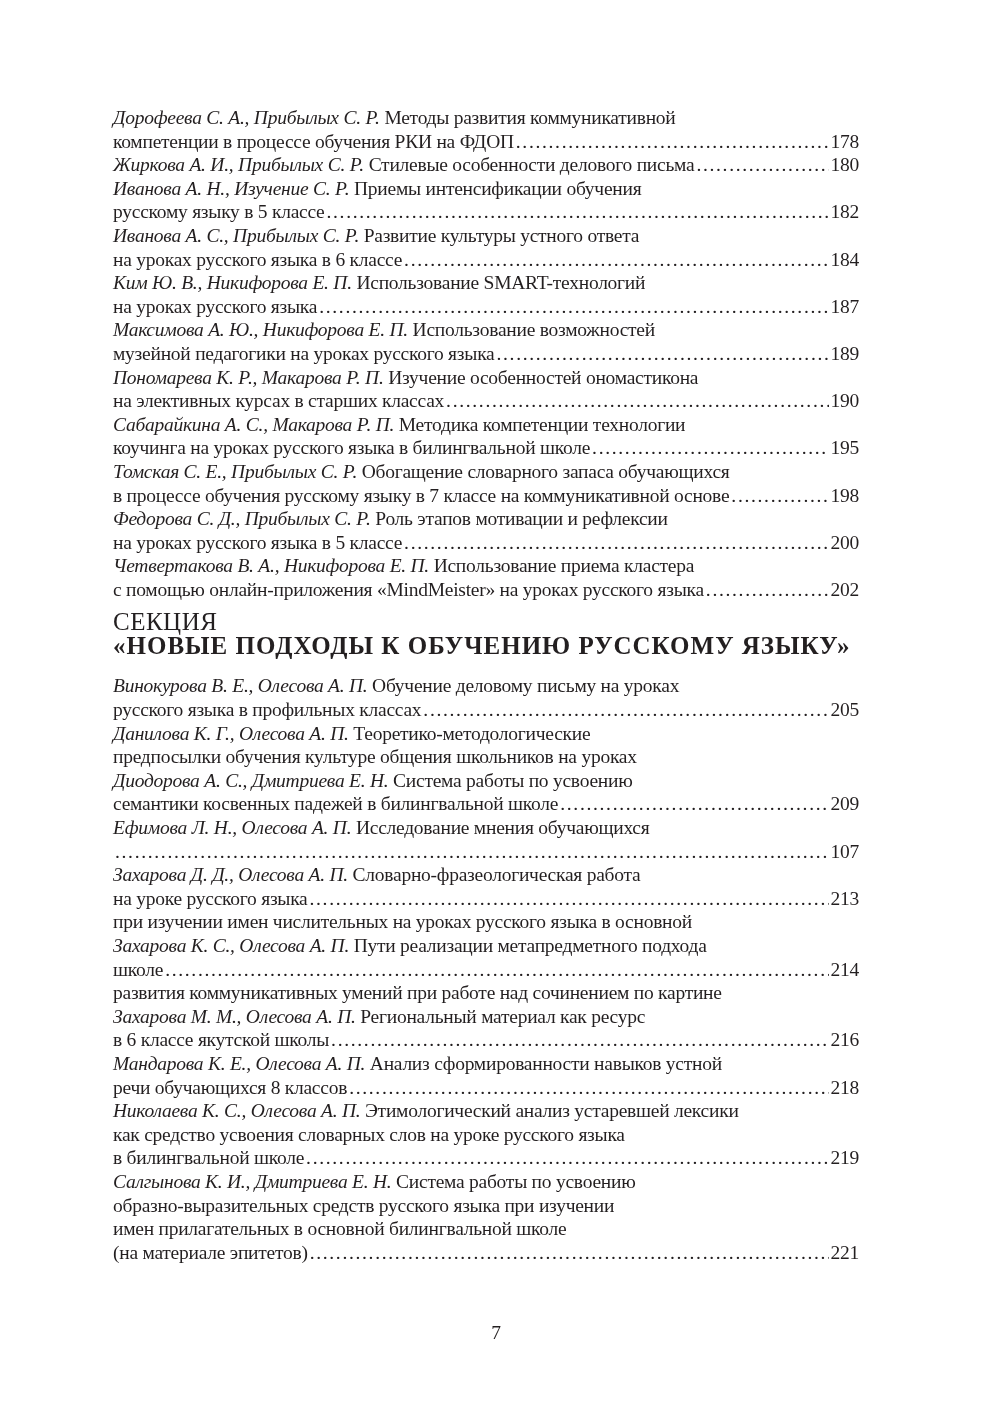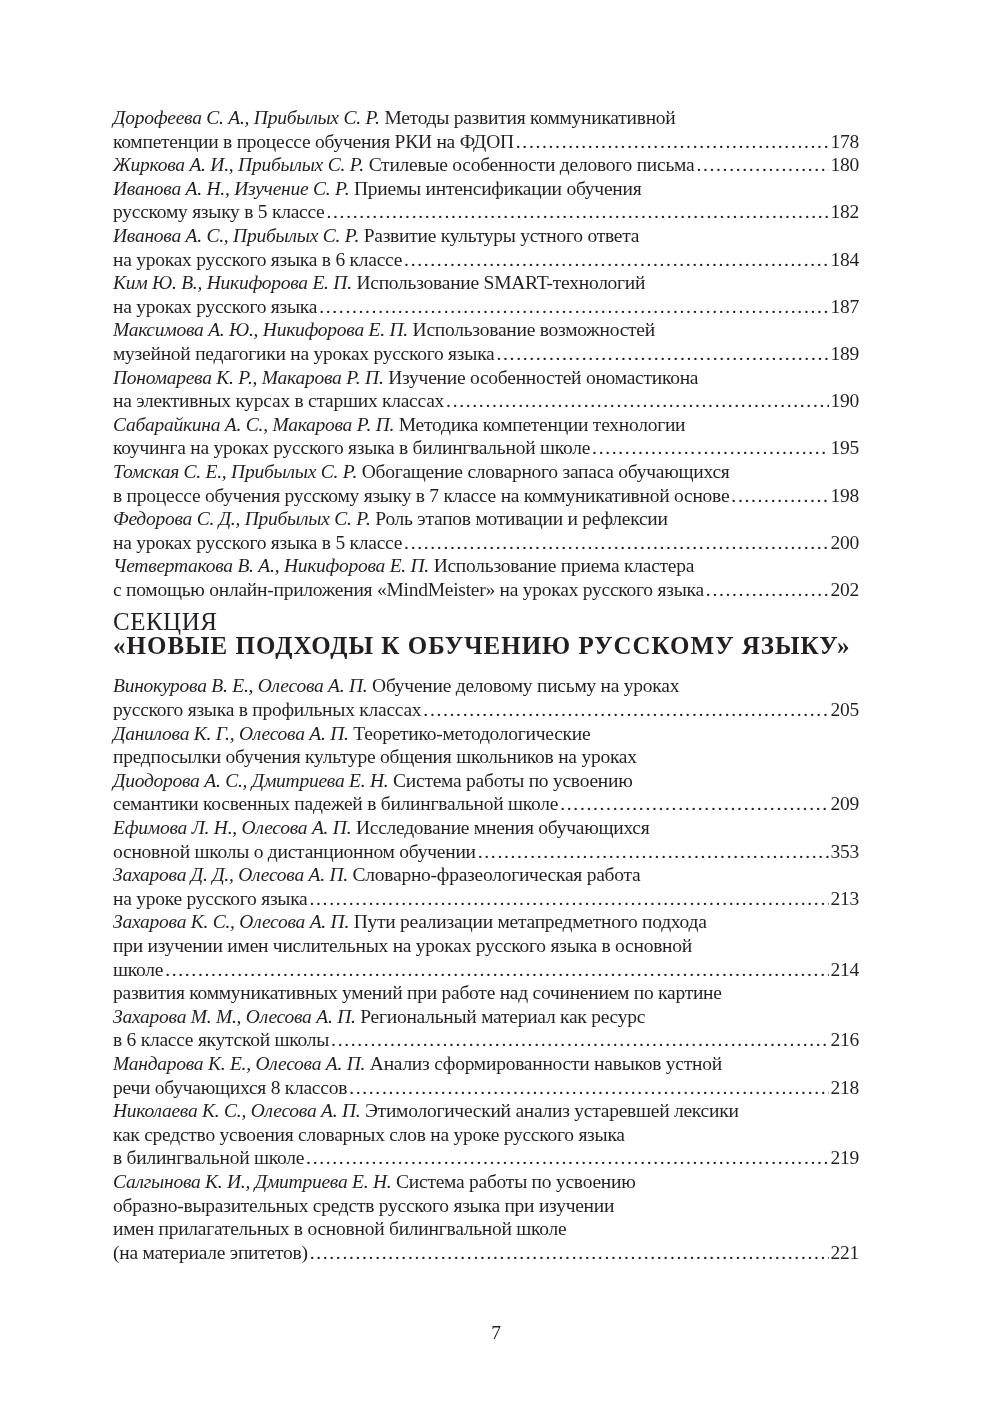--- a/index.html
+++ b/index.html
@@ -161,41 +161,40 @@
           <span class="txt"><span>семантики косвенных падежей в билингвальной школе</span></span>
           <span class="dots"></span>
           <span class="pg">209</span>
         </div>
       </div>
       <div>
         <div class="line">
           <span class="txt"><span class="authors">Ефимова Л. Н., Олесова А. П.</span> <span>Исследование мнения обучающихся</span></span>
         </div>
         <div class="line">
-          <span class="txt"><span>основной школы о дистанционном обучении</span></span>
-          <span class="dots"></span>
-          <span class="pg">353</span>
+          <span class="dots"></span>
+          <span class="pg">107</span>
         </div>
       </div>
       <div>
         <div class="line">
           <span class="txt"><span class="authors">Захарова Д. Д., Олесова А. П.</span> <span>Словарно-фразеологическая работа</span></span>
         </div>
         <div class="line">
           <span class="txt"><span>на уроке русского языка</span></span>
           <span class="dots"></span>
           <span class="pg">213</span>
         </div>
       </div>
       <div>
         <div class="line">
+          <span class="txt"><span>при изучении имен числительных на уроках русского языка в основной</span></span>
+        </div>
+        <div class="line">
           <span class="txt"><span class="authors">Захарова К. С., Олесова А. П.</span> <span>Пути реализации метапредметного подхода</span></span>
-        </div>
-        <div class="line">
-          <span class="txt"><span>при изучении имен числительных на уроках русского языка в основной</span></span>
         </div>
         <div class="line">
           <span class="txt"><span>школе</span></span>
           <span class="dots"></span>
           <span class="pg">214</span>
         </div>
       </div>
       <div>
         <div class="line">
           <span class="txt"><span>развития коммуникативных умений при работе над сочинением по картине</span></span>

